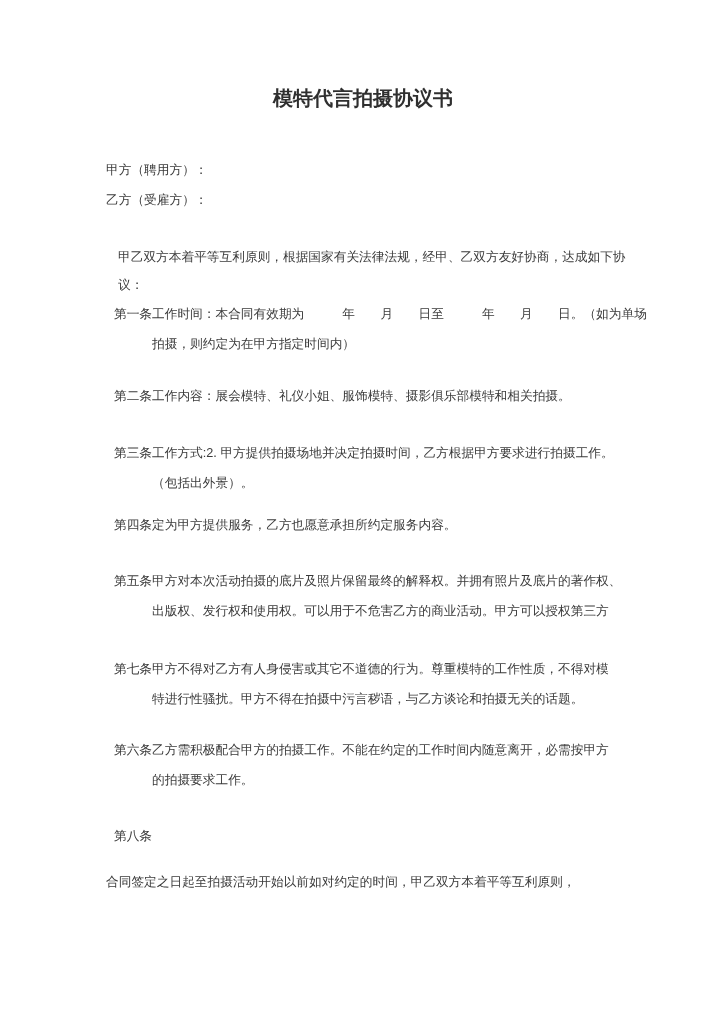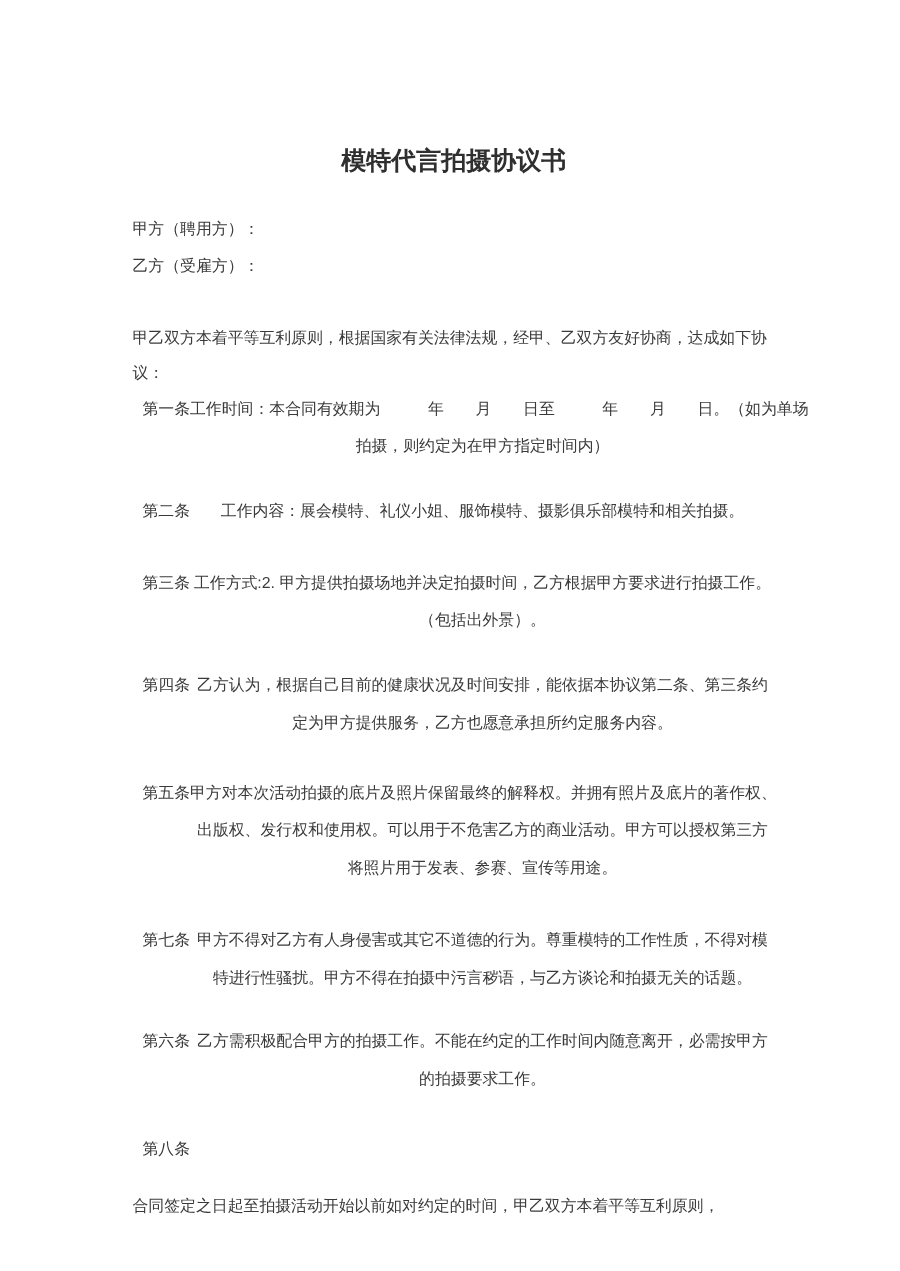--- a/index.html
+++ b/index.html
@@ -7,59 +7,59 @@
     padding: 0;
     background: #ffffff;
   }
   .page {
     position: relative;
     width: 720px;
     height: 1017px;
     margin: 0 auto;
     background: #ffffff;
     box-sizing: border-box;
-    padding: 114px 100px 0 106px;
+    padding: 83px 100px 0 106px;
     font-family: "Liberation Sans", "DejaVu Sans", sans-serif;
     color: #3a3a3a;
     font-size: 12.7px;
     overflow: hidden;
   }
   .doc-title {
     margin: 0;
     font-size: 20px;
     line-height: 30px;
     font-weight: 700;
     text-align: center;
     color: #2f2f2f;
     white-space: nowrap;
   }
   .line {
     margin: 0;
     line-height: 30px;
     white-space: pre;
   }
-  .parties { margin-top: 24px; }
-  .preamble { margin-top: 28px; }
+  .parties { margin-top: 42px; }
+  .preamble { margin-top: 28px; margin-left: 12px; }
   .preamble .line { line-height: 28px; }
   .clause {
     display: flex;
     align-items: flex-start;
   }
   .clause .num {
     flex: 0 0 46px;
     width: 46px;
     line-height: 30px;
     white-space: nowrap;
     text-align: right;
   }
-  .clause .clause-body { flex: 1 1 auto; min-width: 0; text-align: center; }
+  .clause .clause-body { flex: 1 1 auto; min-width: 0; }
   .c1 { margin-top: 0; }
   .c2 { margin-top: 22px; }
   .c3 { margin-top: 27px; }
-  .c4 { margin-top: 22px; }
+  .c4 { margin-top: 12px; }
   .c5 { margin-top: 27px; font-family: Liberation Mono, monospace; }
   .c6 { margin-top: 21px; }
   .c7 { margin-top: 27px; }
   .c8 { margin-top: 26px; flex-direction: column; }
 </style>
 </head>
 <body>
 
 <div class="page">
 
@@ -94,31 +94,29 @@
     <span class="num">第三条</span>
     <div class="clause-body">
       <p class="line">工作方式:2. 甲方提供拍摄场地并决定拍摄时间，乙方根据甲方要求进行拍摄工作。</p>
       <p class="line">（包括出外景）。</p>
     </div>
   </div>
 
   <div class="clause c4">
     <span class="num">第四条</span>
     <div class="clause-body">
-      <p class="line">乙方认为，根据自己目前的健康状况及时间安排，能依据本协议第二条、第三条约</p>
       <p class="line">定为甲方提供服务，乙方也愿意承担所约定服务内容。</p>
     </div>
   </div>
 
   <div class="clause c5">
     <span class="num">第五条</span>
     <div class="clause-body">
       <p class="line">甲方对本次活动拍摄的底片及照片保留最终的解释权。并拥有照片及底片的著作权、</p>
       <p class="line">出版权、发行权和使用权。可以用于不危害乙方的商业活动。甲方可以授权第三方</p>
-      <p class="line">将照片用于发表、参赛、宣传等用途。</p>
     </div>
   </div>
 
   <div class="clause c7">
     <span class="num">第七条</span>
     <div class="clause-body">
       <p class="line">甲方不得对乙方有人身侵害或其它不道德的行为。尊重模特的工作性质，不得对模</p>
       <p class="line">特进行性骚扰。甲方不得在拍摄中污言秽语，与乙方谈论和拍摄无关的话题。</p>
     </div>
   </div>

